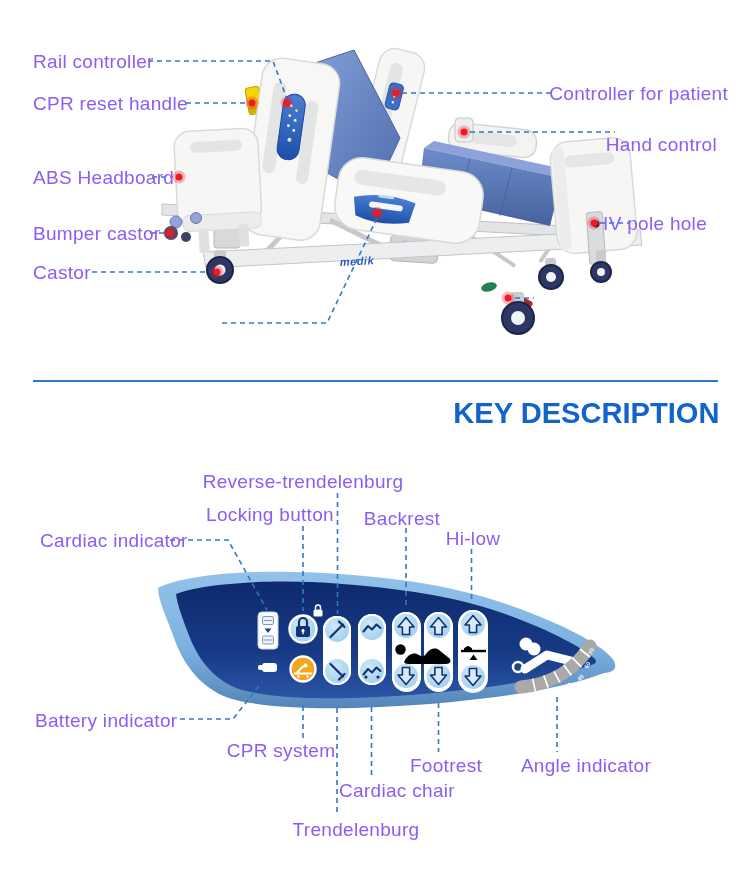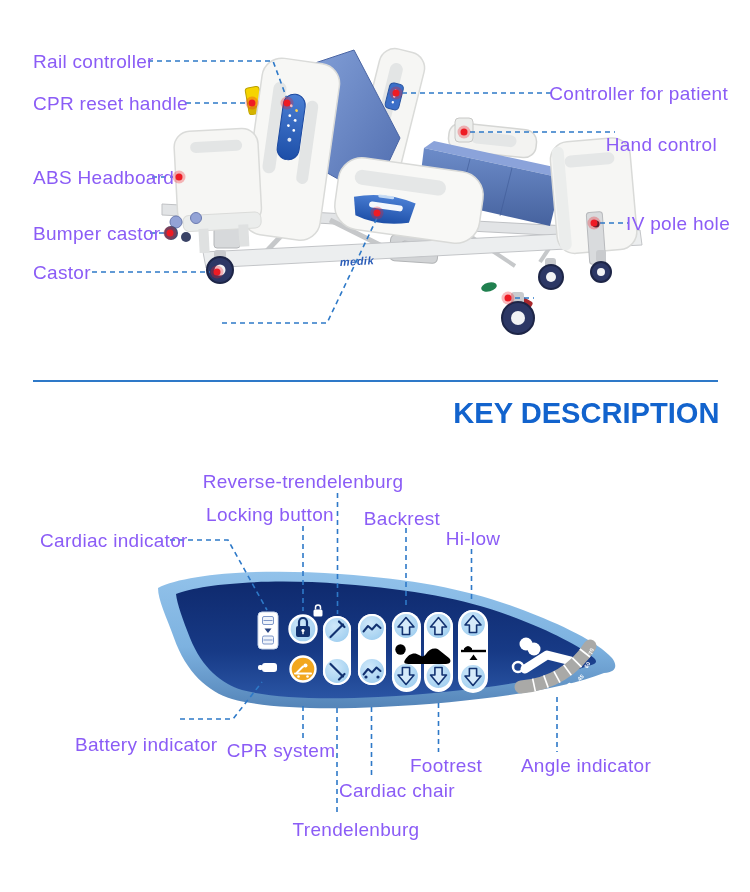--- a/index.html
+++ b/index.html
@@ -379,30 +379,30 @@
     </g>
   </svg>
 
   <div class="lbl" style="left:33px; top:61px;">Rail controller</div>
   <div class="lbl" style="left:33px; top:103px;">CPR reset handle</div>
   <div class="lbl" style="left:33px; top:177px;">ABS Headboard</div>
   <div class="lbl" style="left:33px; top:233px;">Bumper castor</div>
   <div class="lbl" style="left:33px; top:272px;">Castor</div>
   <div class="lbl rt" style="right:22px; top:93px;">Controller for patient</div>
   <div class="lbl rt" style="right:33px; top:132px;margin-top:12px;">Hand control</div>
-  <div class="lbl rt" style="right:20px; top:223px;text-align:center;">IV pole hole</div>
+  <div class="lbl rt" style="right:43px; top:223px;text-align:center;">IV pole hole</div>
 
   <div class="divider"></div>
   <div class="title">KEY DESCRIPTION</div>
 
   <div class="lbl ctr" style="left:303px; top:481px;">Reverse-trendelenburg</div>
   <div class="lbl ctr" style="left:270px; top:514px;">Locking button</div>
   <div class="lbl ctr" style="left:402px; top:518px;">Backrest</div>
   <div class="lbl ctr" style="left:473px; top:538px;">Hi-low</div>
   <div class="lbl" style="left:40px; top:540px;">Cardiac indicator</div>
-  <div class="lbl" style="left:35px; top:744px;margin-left:40px;">Battery indicator</div>
+  <div class="lbl" style="left:35px; top:720px;">Battery indicator</div>
   <div class="lbl ctr" style="left:281px; top:750px;">CPR system</div>
   <div class="lbl ctr" style="left:397px; top:790px;">Cardiac chair</div>
   <div class="lbl ctr" style="left:356px; top:829px;">Trendelenburg</div>
   <div class="lbl ctr" style="left:446px; top:765px;">Footrest</div>
   <div class="lbl ctr" style="left:586px; top:765px;">Angle indicator</div>
 
 </div>
 
 </body></html>

